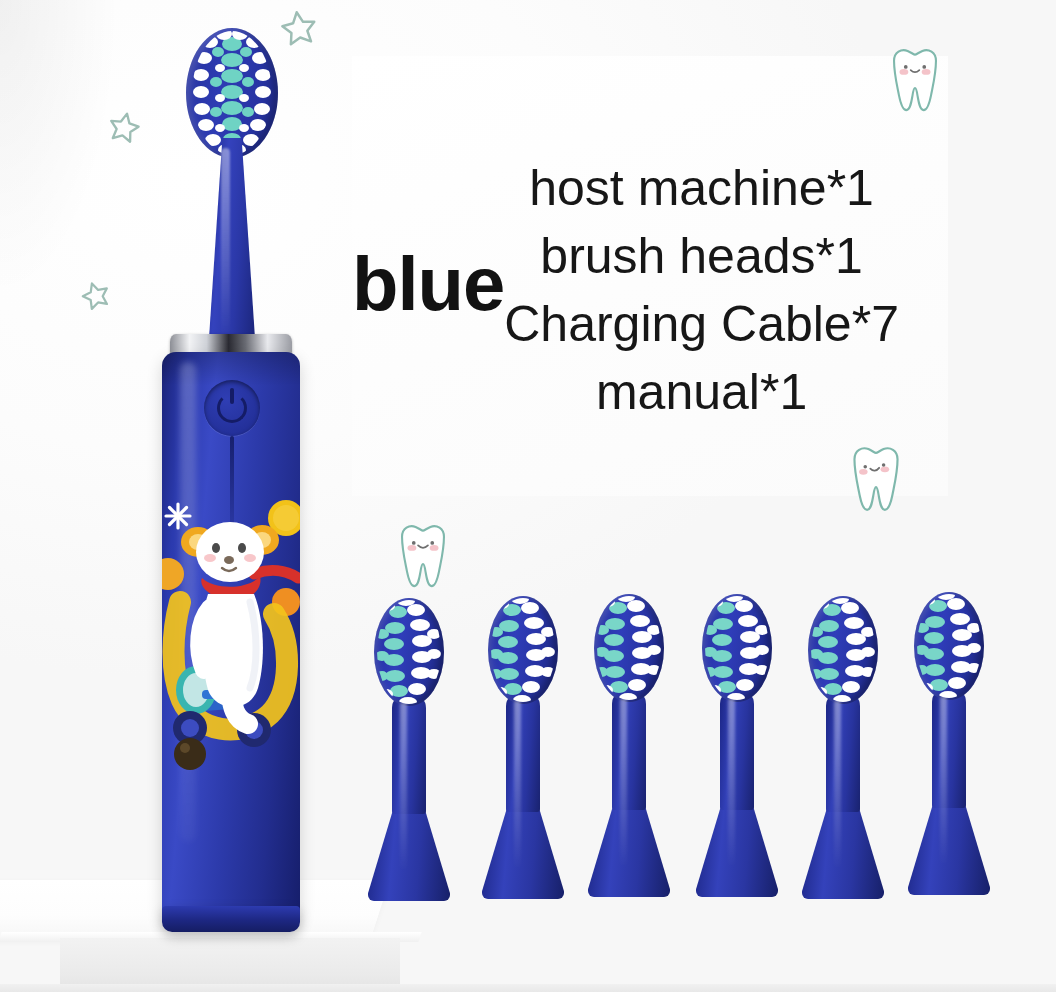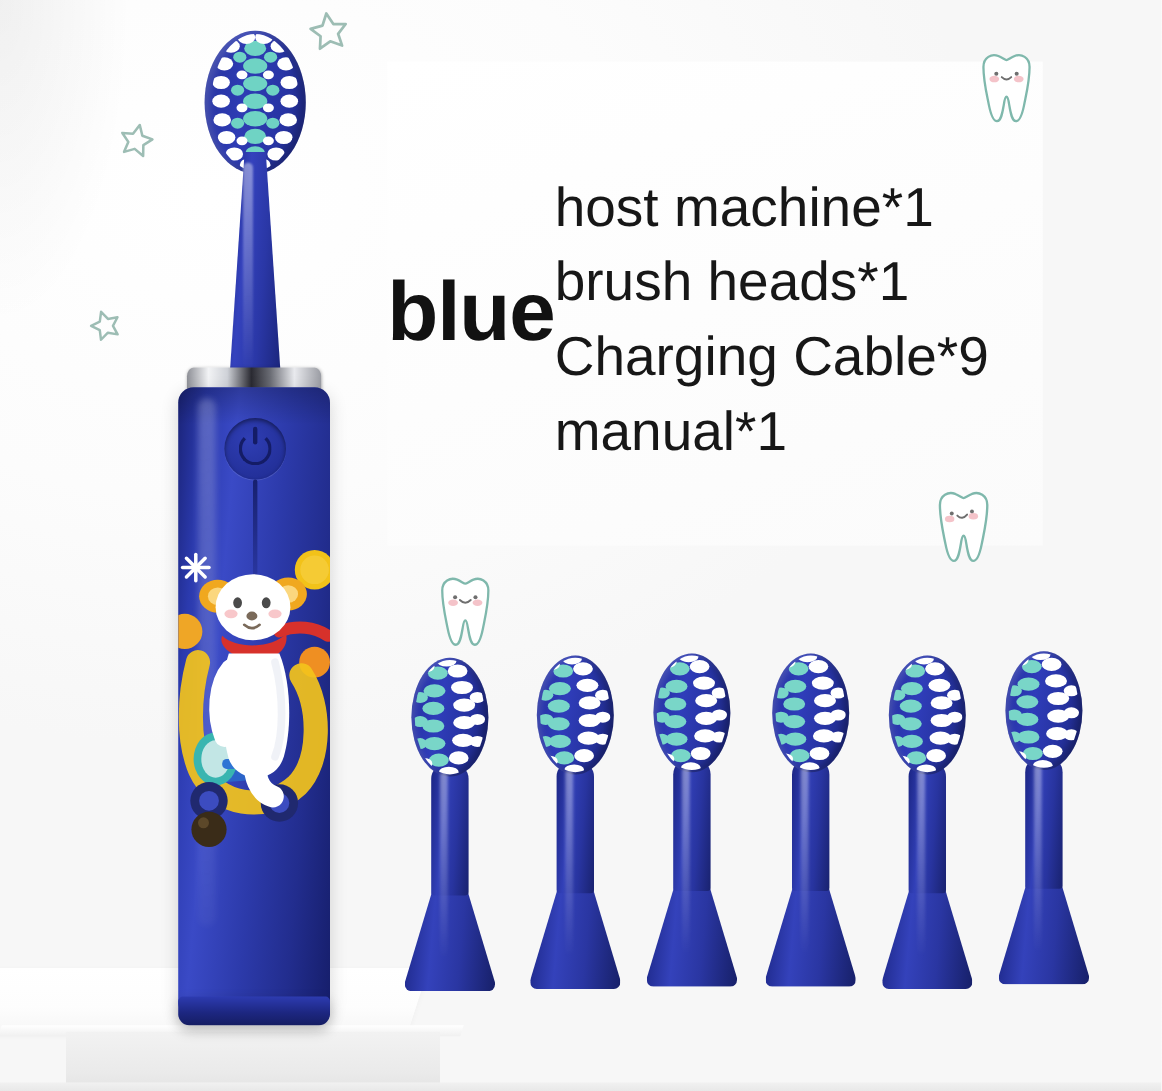--- a/index.html
+++ b/index.html
@@ -46,21 +46,21 @@
   .info-panel {
     position:absolute; left:352px; top:56px; width:596px; height:440px;
     background:linear-gradient(160deg,#ffffff 0%,#fdfdfd 50%,#fbfbfb 100%);
     display:flex; flex-direction:row; align-items:center;
     padding-top:14px;
   }
   .title {
     font-size:76px; font-weight:bold; color:#121212;
     letter-spacing:-1px; line-height:1.25;
   }
-  .spec-list { margin-top:14px; text-align:left; }
+  .spec-list { margin-top:14px; text-align:center; }
   .spec-line {
     font-size:50px; color:#171717; line-height:1.36; font-weight:400;
     white-space:nowrap;
   }
   
   .deco { position:absolute; pointer-events:none; }
   
   #main-brush { position:absolute; left:122px; top:8px; width:220px; height:930px; }
   .mb-head {
     position:absolute; left:64px; top:20px; width:92px; height:130px;
@@ -166,21 +166,21 @@
   <div class="pedestal-top"></div>
   <div class="pedestal-edge"></div>
   <div class="pedestal-face"></div>
   <div class="floor-line"></div>
 
   <div class="info-panel">
     <div class="title">blue</div>
     <div class="spec-list">
       <div class="spec-line">host machine*1</div>
       <div class="spec-line">brush heads*1</div>
-      <div class="spec-line">Charging Cable*9</div>
+      <div class="spec-line">Charging Cable*7</div>
       <div class="spec-line">manual*1</div>
     </div>
   </div>
 
   <div class="deco" style="left:276px; top:6px;">
     <svg width="46" height="46" viewBox="0 0 24 24" fill="none" stroke="#9dbdb4" stroke-width="1.3" stroke-linejoin="round" style="transform:rotate(-8deg)">
       <path d="M12 3.2 L14.6 8.6 L20.4 9.4 L16.2 13.5 L17.3 19.3 L12 16.5 L6.7 19.3 L7.8 13.5 L3.6 9.4 L9.4 8.6 Z"></path>
     </svg>
   </div>
   <div class="deco" style="left:104px; top:108px;">

